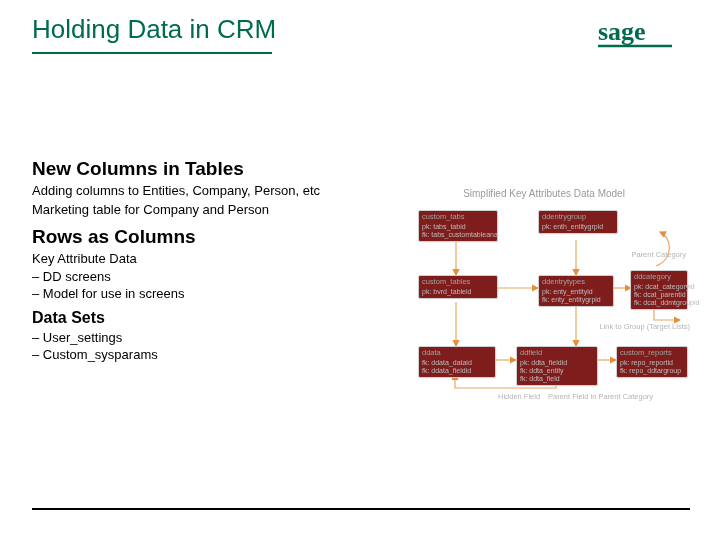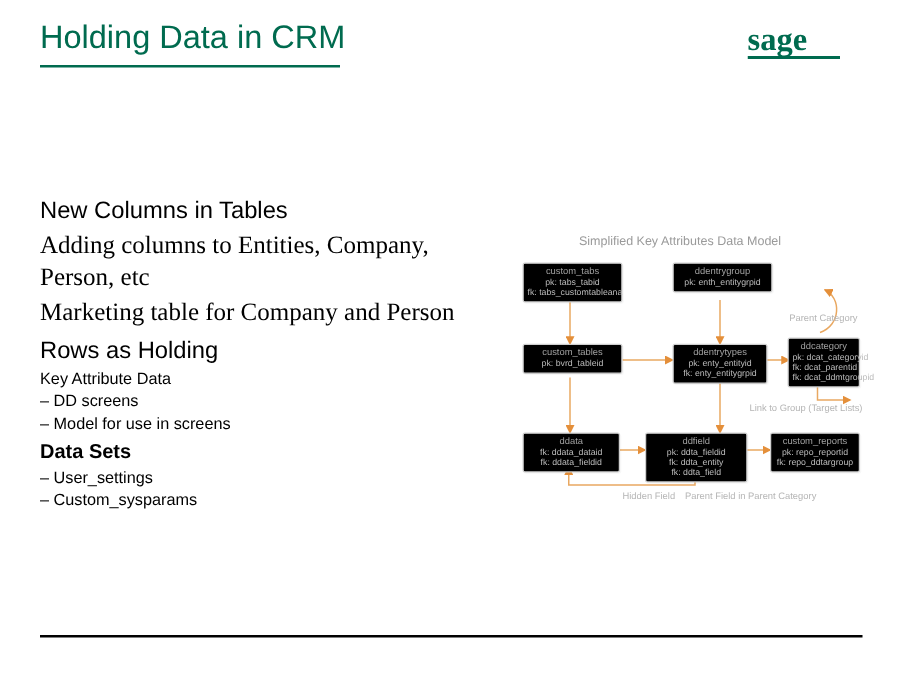--- a/index.html
+++ b/index.html
@@ -39,28 +39,27 @@
     top: 18px;
   }
   .content {
     position: absolute;
     left: 32px;
     top: 158px;
     width: 350px;
   }
   .h2 {
     font-size: 19px;
-    font-weight: 400;
+    font-weight: 700;
     margin: 0 0 3px 0;
   }
   .body-text {
-    font-size: 20px;
+    font-size: 13px;
     line-height: 1.3;
     margin: 0 0 2px 0;
-    font-family: Liberation Serif, serif;
   }
   .h3 {
     font-size: 13px;
     font-weight: 400;
     margin: 3px 0 2px 0;
   }
   .bullet-list {
     margin: 2px 0 6px 0;
     padding: 0;
     list-style: none;
@@ -90,26 +89,26 @@
     top: 0;
     left: 0;
     right: 0;
     text-align: center;
     font-size: 10px;
     color: #9a9a9a;
   }
   .dbox {
     position: absolute;
     border: 1px solid #cfcfcf;
-    background: #000000;
+    background: #7f1d1d;
     border-radius: 2px;
     box-shadow: 1px 1px 0 rgba(0,0,0,0.03);
     font-size: 7px;
     color: #b0b0b0;
-    text-align: center;
+    text-align: left;
     padding: 2px 3px;
     line-height: 1.15;
     box-sizing: border-box;
   }
   .dbox .tname {
     font-size: 7.5px;
     color: #a0a0a0;
     margin-bottom: 1px;
   }
   .dbox .trow {
@@ -151,21 +150,21 @@
       <text x="0" y="22" font-family="Georgia, 'Times New Roman', serif" font-size="26" font-weight="600" fill="#006b4f">sage</text>
       <line x1="0" y1="28" x2="74" y2="28" stroke="#006b4f" stroke-width="2.4"></line>
     </svg>
   </div>
 
   <div class="content">
     <p class="h2">New Columns in Tables</p>
     <p class="body-text">Adding columns to Entities, Company, Person, etc</p>
     <p class="body-text">Marketing table for Company and Person</p>
 
-    <p class="h2" style="margin-top:7px">Rows as Holding</p>
+    <p class="h2" style="margin-top:7px">Rows as Columns</p>
     <p class="h3">Key Attribute Data</p>
     <ul class="bullet-list">
       <li>DD screens</li>
       <li>Model for use in screens</li>
     </ul>
 
     <p class="h3b">Data Sets</p>
     <ul class="bullet-list">
       <li>User_settings</li>
       <li>Custom_sysparams</li>

